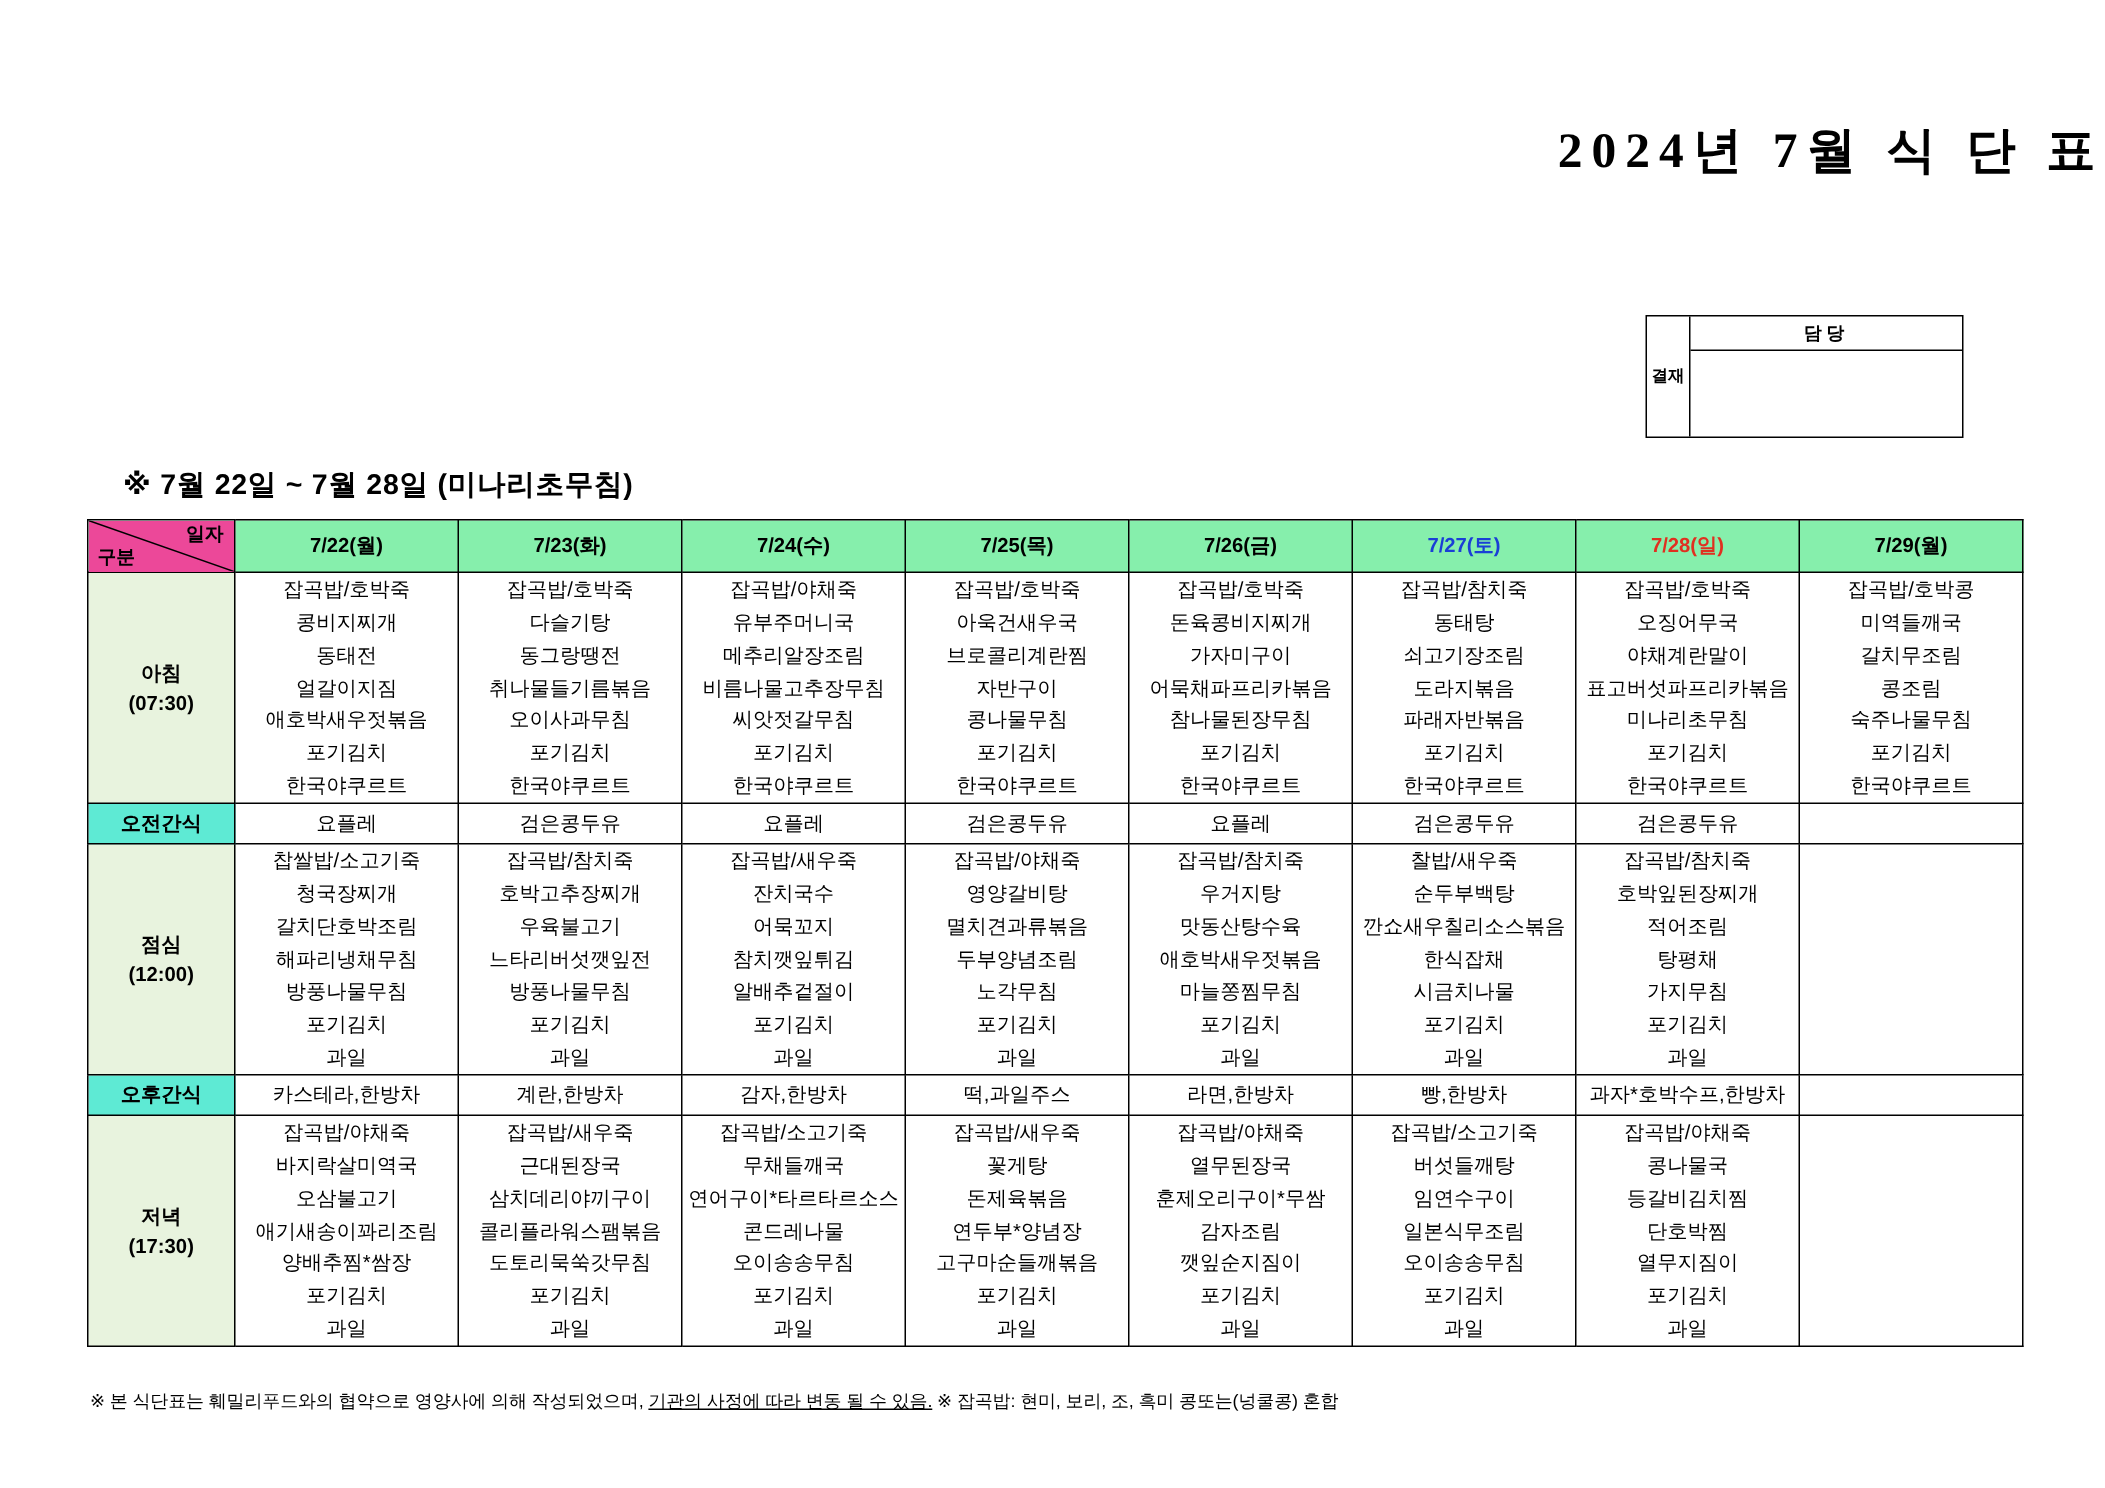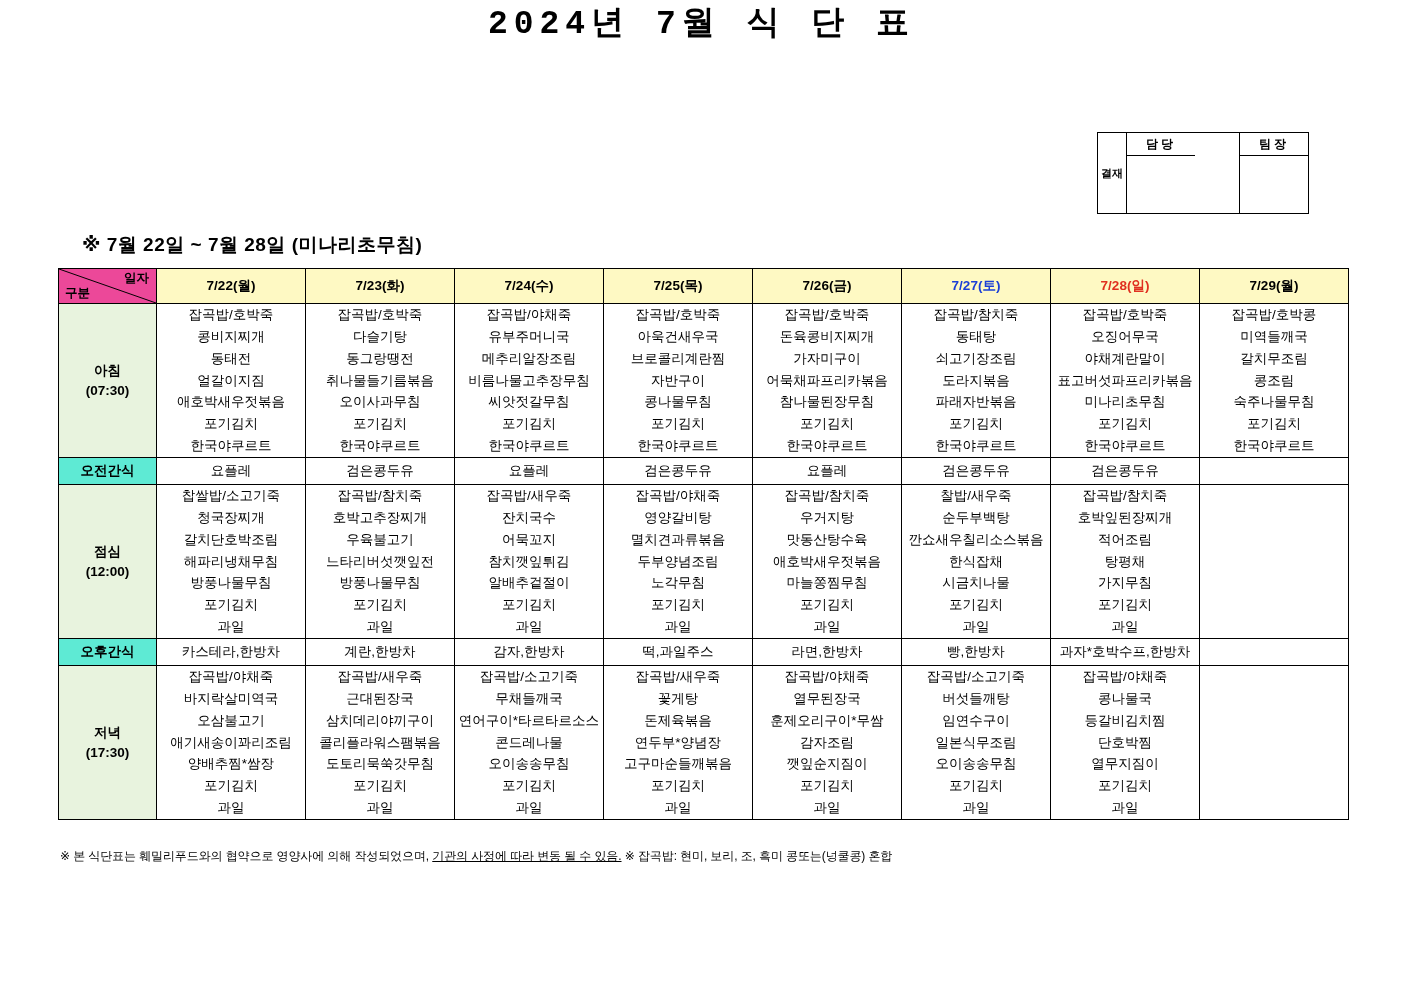--- a/index.html
+++ b/index.html
@@ -15,25 +15,26 @@
     position: relative;
     overflow: hidden;
   }
   .page {
     position: relative;
     width: 1403px;
     height: 992px;
     box-sizing: border-box;
   }
   .title {
-    text-align: center;
+    text-align: right;
     font-size: 33px;
     font-weight: bold;
     letter-spacing: 6px;
-    font-family: Liberation Mono, monospace;
+    margin-top: 78px;
+    font-family: Liberation Serif, serif;
   }
   .approval-box {
     position: absolute;
     top: 132px;
     left: 1097px;
     width: 212px;
     height: 82px;
     border: 1.6px solid #000;
     box-sizing: border-box;
     display: flex;
@@ -119,21 +120,21 @@
     font-weight: bold;
   }
   .corner .t-left {
     position: absolute;
     bottom: 1px;
     left: 6px;
     font-size: 12.5px;
     font-weight: bold;
   }
   .dayhead {
-    background: #fef9c3;
+    background: #86efac;
     font-size: 16px;
     font-weight: bold;
     height: 34px;
   }
   .dayhead.sat { color: #1a3fd6; }
   .dayhead.sun { color: #e03020; }
   .mealname {
     background: #e8f3de;
     font-size: 16px;
     font-weight: bold;
@@ -170,24 +171,20 @@
 
   <div class="title">2024년 7월 식 단 표</div>
 
   <div class="approval-box">
     <div class="approval-label">
       <span>결재</span>
     </div>
     <div class="approval-cols">
       <div class="approval-col">
         <div class="approval-head">담당</div>
-        <div class="approval-body"></div>
-      </div>
-      <div class="approval-col">
-        <div class="approval-head">팀장</div>
         <div class="approval-body"></div>
       </div>
     </div>
   </div>
 
   <div class="subtitle">※ 7월 22일 ~ 7월 28일 (미나리초무침)</div>
 
   <table class="menu">
     <colgroup>
       <col class="labelcol">

